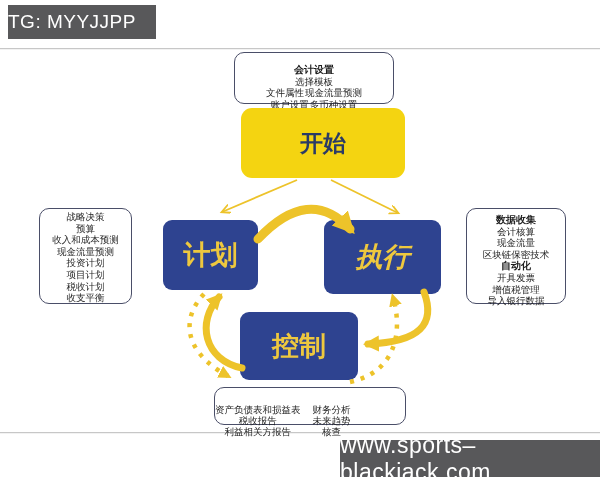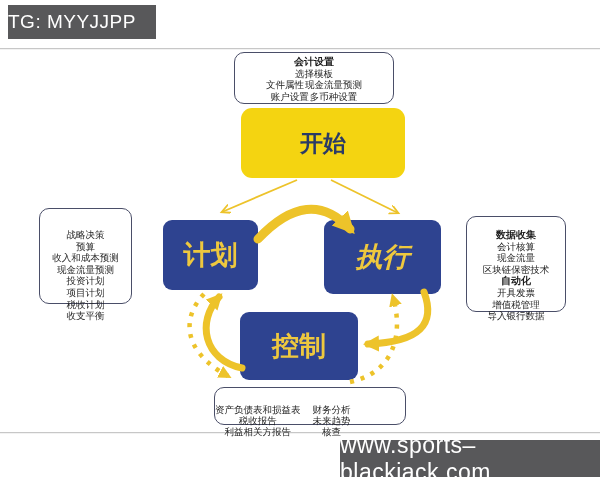--- a/index.html
+++ b/index.html
@@ -20,24 +20,24 @@
   }
   .wm.tg{left:8px;top:5px;width:148px;height:34px;font-size:19px;}
   .wm.site{right:0;top:440px;width:260px;height:37px;font-size:23px;}
 
   .panel{
     position:absolute;background:#ffffff;border:1.3px solid #4a4e68;
     border-radius:10px;text-align:center;font-size:9.5px;line-height:11.6px;
     color:#1d1d1d;box-sizing:border-box;
   }
   .panel .b{font-weight:bold;font-size:10px;}
-  .panel.setup{left:234px;top:52px;width:160px;height:52px;padding-top:3px;}
+  .panel.setup{left:234px;top:52px;width:160px;height:52px;padding-top:11px;}
   .panel.setup .pair{display:flex;justify-content:center;gap:1px;}
-  .panel.plan-list{left:39px;top:208px;width:93px;height:96px;padding-top:20px;}
-  .panel.exec-list{left:466px;top:216px;width:100px;height:96px;padding-top:12px;}
+  .panel.plan-list{left:39px;top:208px;width:93px;height:96px;padding-top:2px;}
+  .panel.exec-list{left:466px;top:208px;width:100px;height:96px;padding-top:5px;}
   .panel.ctrl-list{left:214px;top:387px;width:192px;height:38px;padding-top:16px;display:flex;gap:12px;line-height:11px;}
 
   .node{
     position:absolute;display:flex;align-items:center;justify-content:center;
     font-weight:bold;border-radius:9px;
   }
   .node.start{left:241px;top:108px;width:164px;height:70px;background:#f4d411;color:#2a3a66;font-size:23px;border-radius:11px;}
   .node.blue{background:#2e4390;color:#eec83e;font-size:27px;}
   .node.plan{left:163px;top:220px;width:95px;height:70px;}
   .node.exec{left:324px;top:220px;width:117px;height:74px;font-style:italic;}

